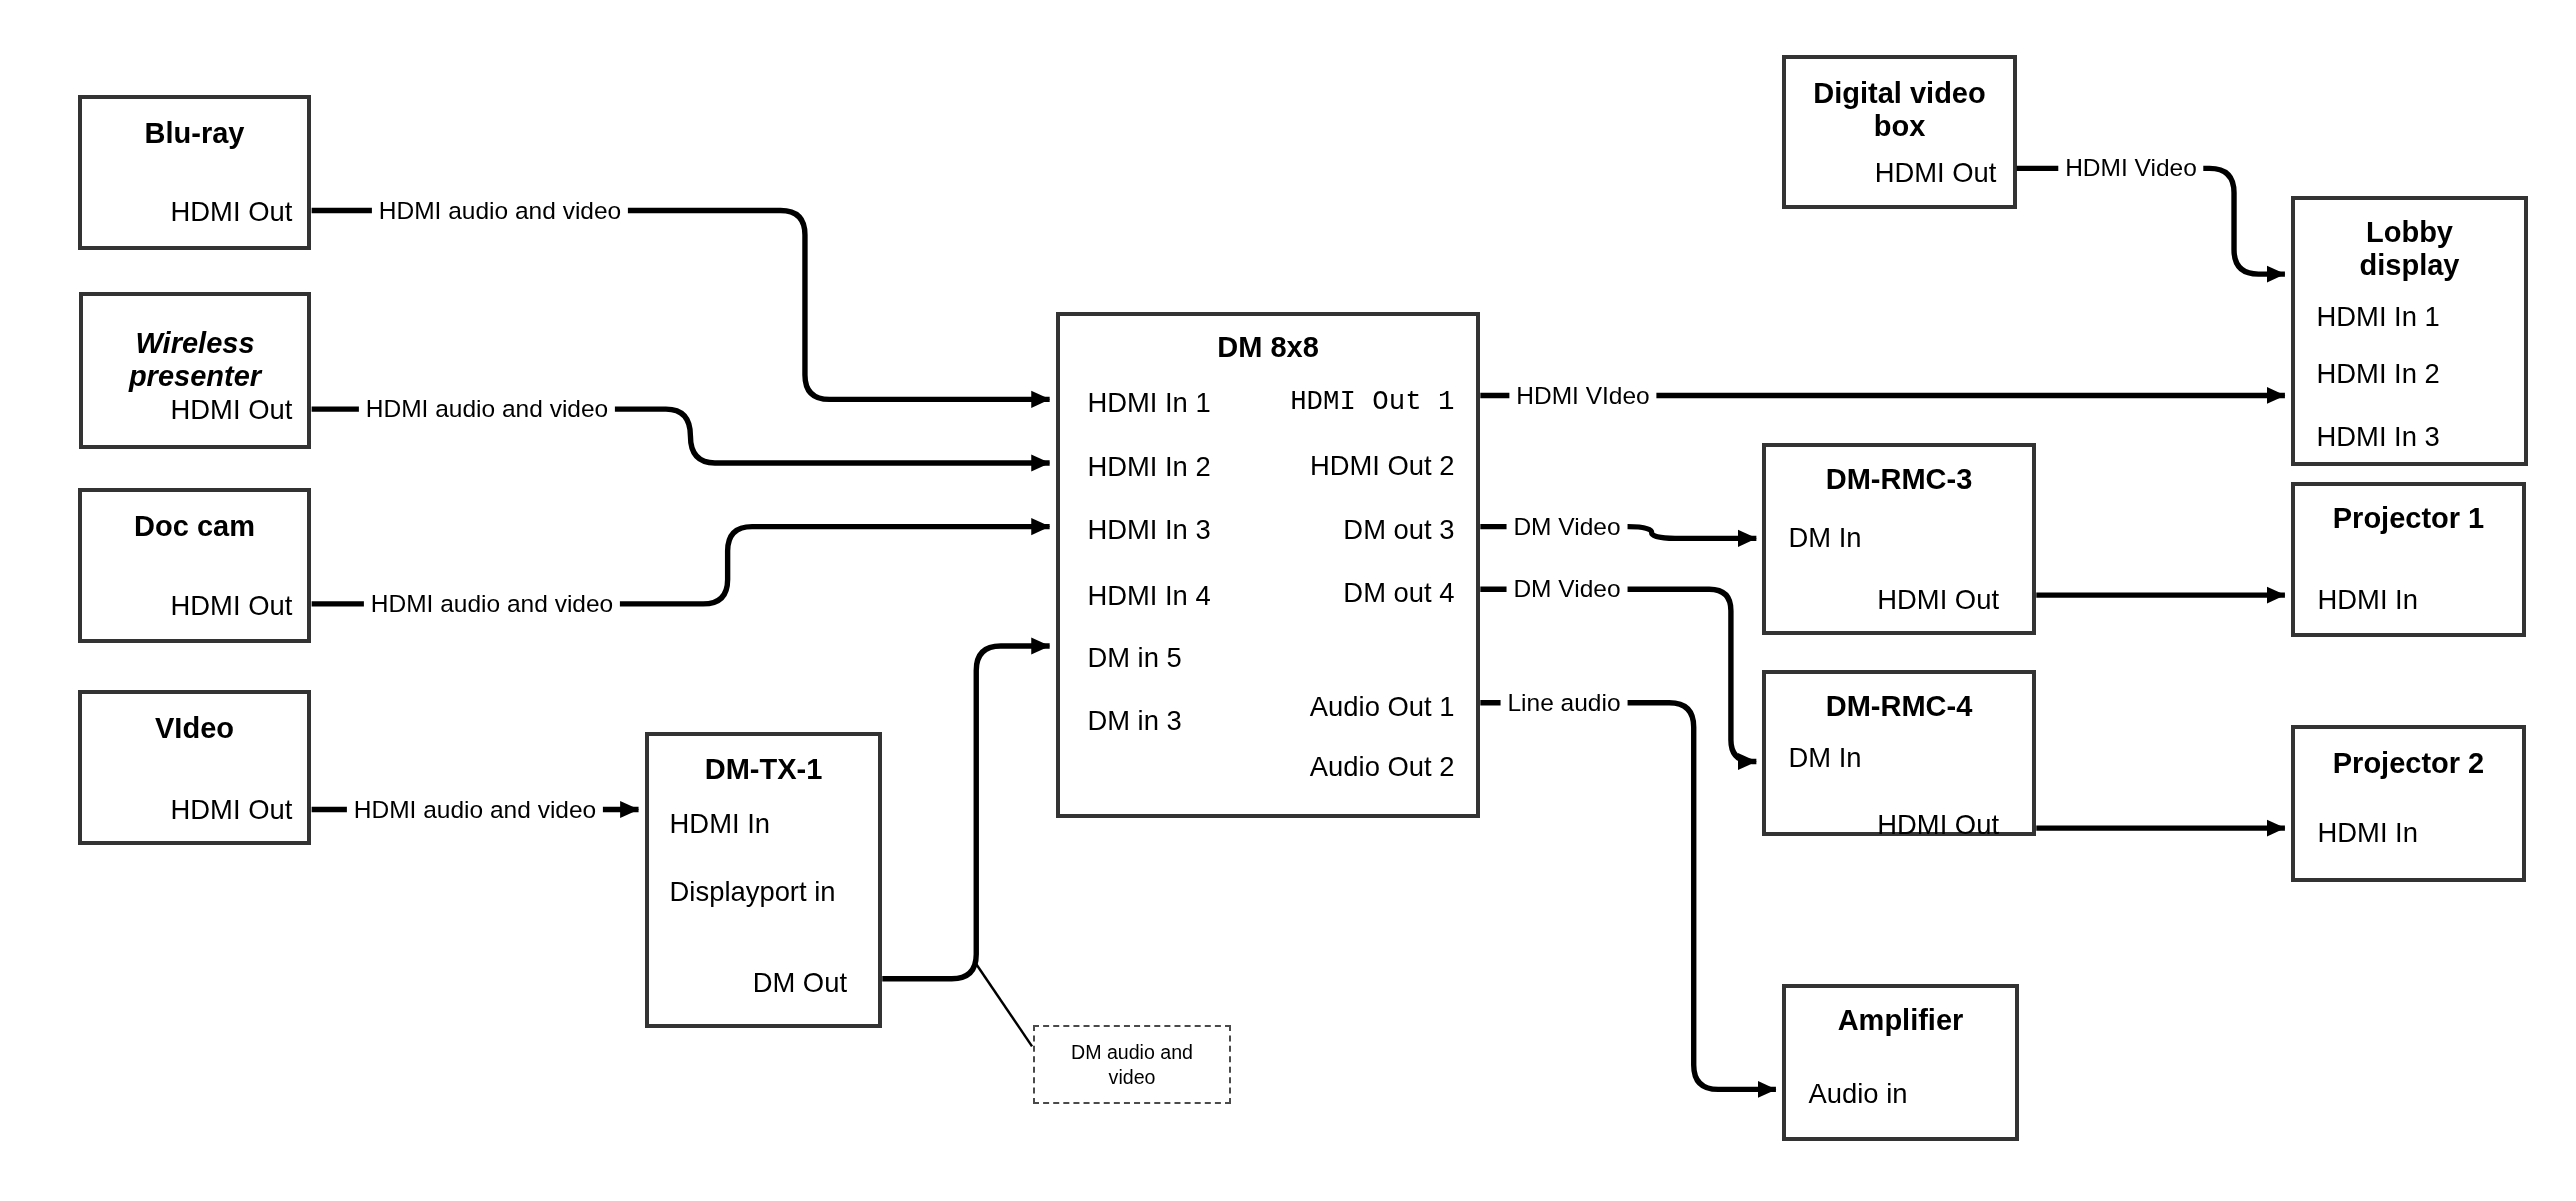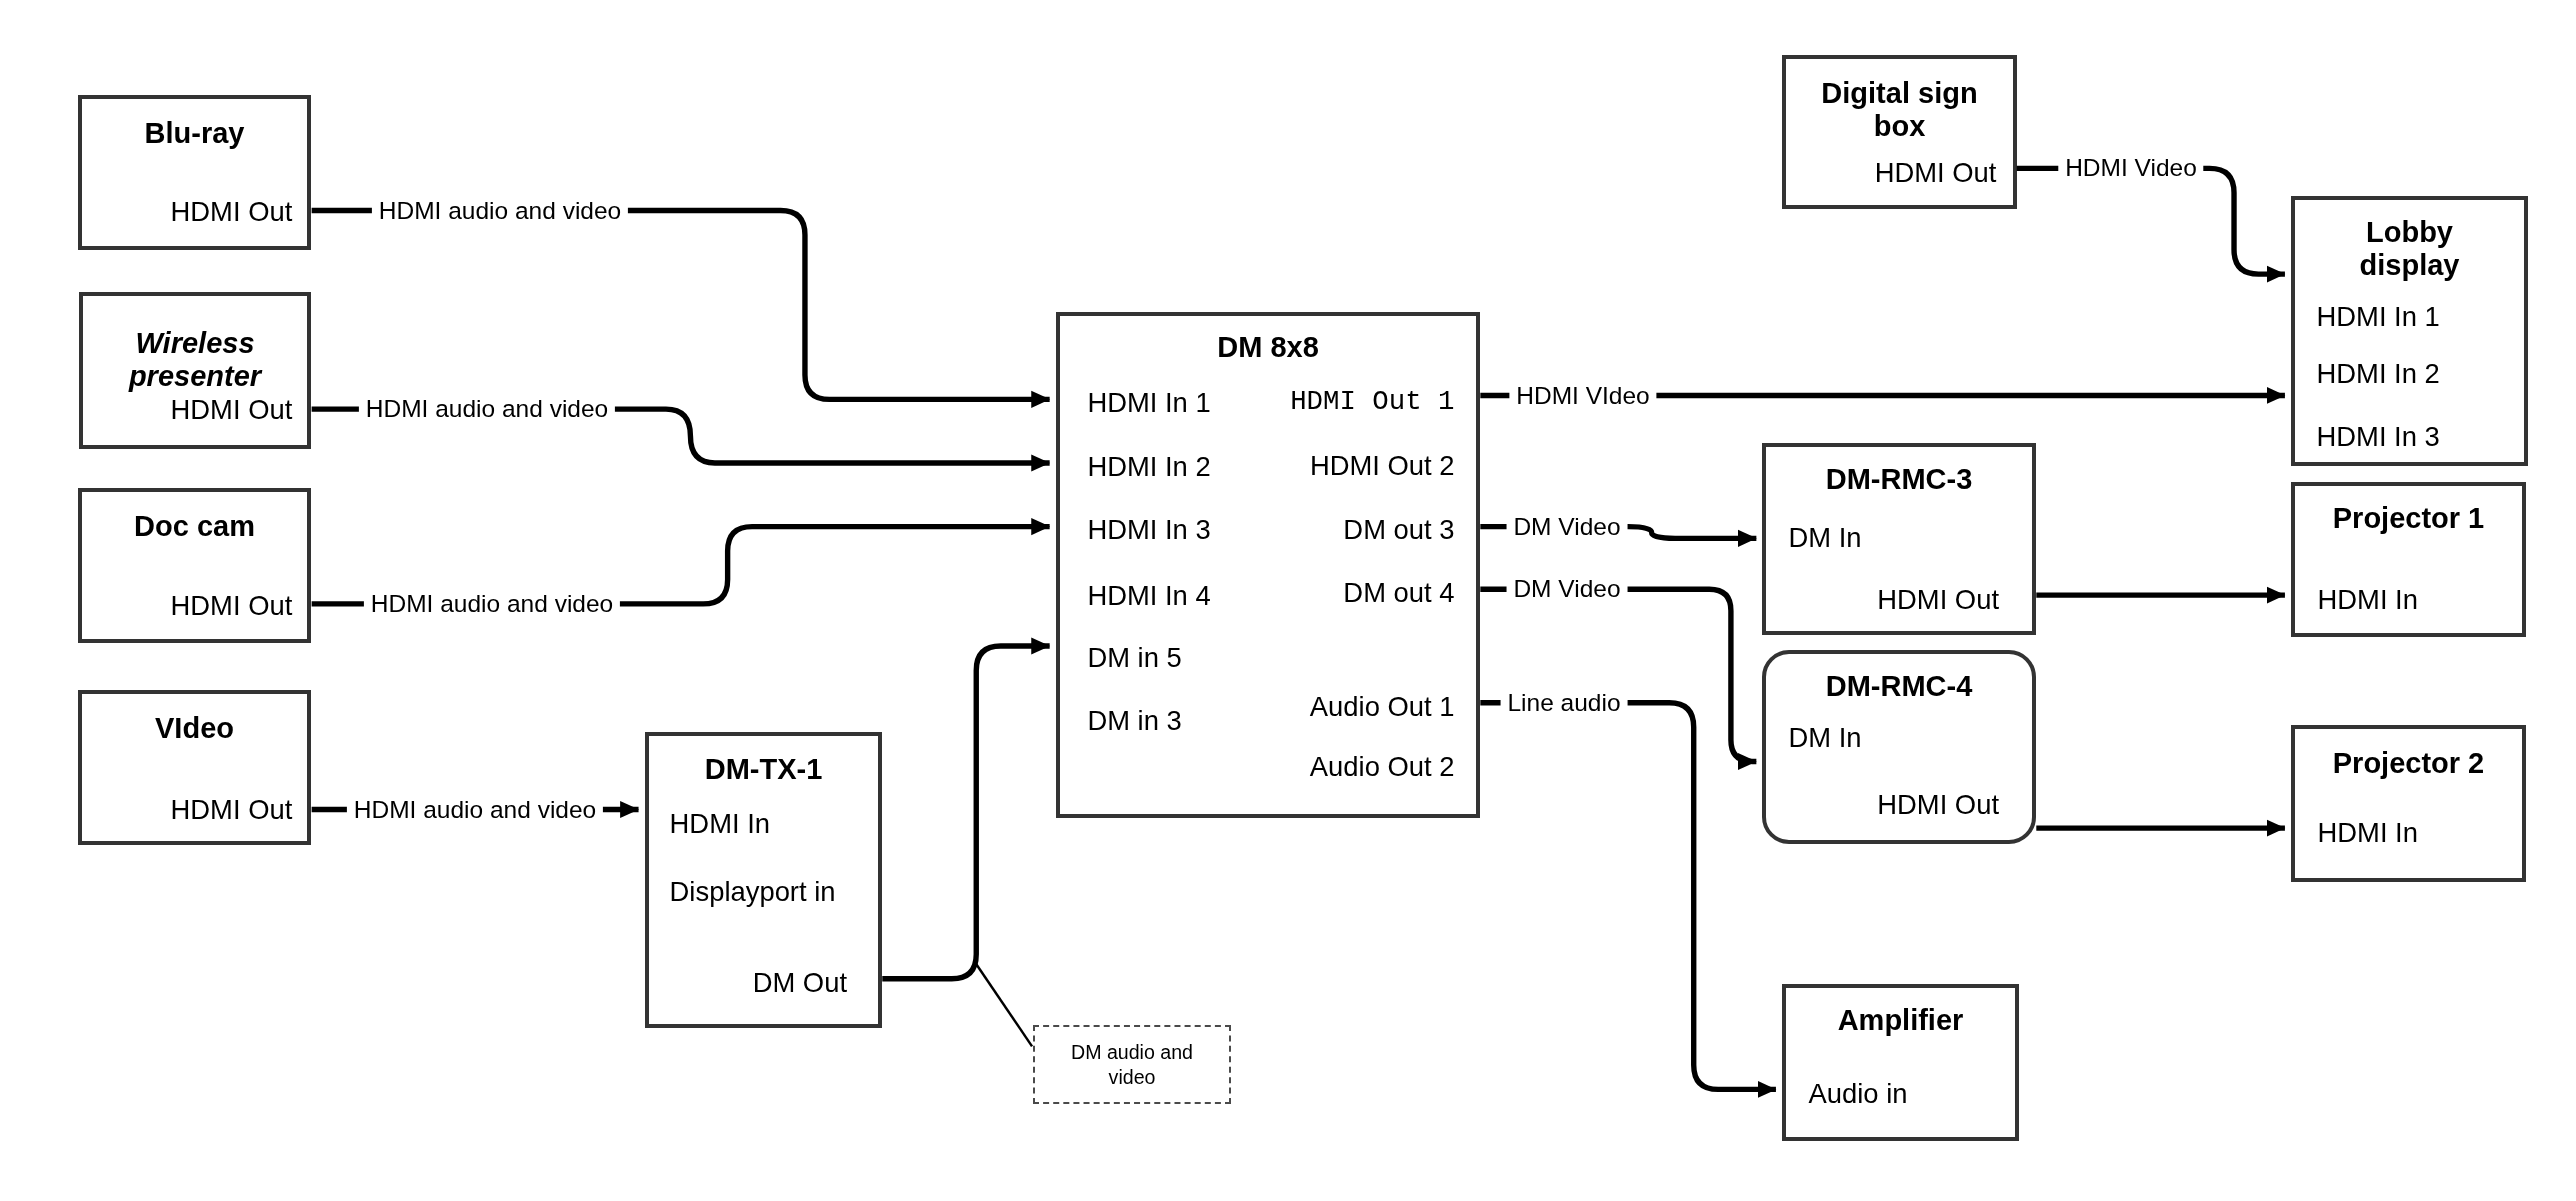--- a/index.html
+++ b/index.html
@@ -80,21 +80,21 @@
       <div class="port" style="left:27.4px;top:405px;">DM in 3</div>
       <div class="port right" style="right:21.5px;top:86px;font-family:Liberation Mono, monospace;">HDMI Out 1</div>
       <div class="port right" style="right:21.5px;top:150px;">HDMI Out 2</div>
       <div class="port right" style="right:21.5px;top:214px;">DM out 3</div>
       <div class="port right" style="right:21.5px;top:277px;">DM out 4</div>
       <div class="port right" style="right:21.5px;top:391px;">Audio Out 1</div>
       <div class="port right" style="right:21.5px;top:451px;">Audio Out 2</div>
     </div>
 
     <div class="box" style="left:1782px;top:55px;width:235px;height:154px;">
-      <div class="box-title" style="padding-top:17.6px;max-width:186px;">Digital sign box</div>
+      <div class="box-title" style="padding-top:17.6px;max-width:186px;">Digital video box</div>
       <div class="port right" style="right:16.6px;top:114px;">HDMI Out</div>
     </div>
 
     <div class="box" style="left:2291px;top:157px;width:237px;height:270px;margin-top:39px;">
       <div class="box-title" style="padding-top:15.7px;max-width:147px;">Lobby display</div>
       <div class="port" style="left:21.5px;top:117px;">HDMI In 1</div>
       <div class="port" style="left:21.5px;top:174px;">HDMI In 2</div>
       <div class="port" style="left:21.5px;top:237px;">HDMI In 3</div>
     </div>
 
@@ -102,21 +102,21 @@
       <div class="box-title" style="padding-top:15.7px;">DM-RMC-3</div>
       <div class="port" style="left:22.5px;top:91px;">DM In</div>
       <div class="port right" style="right:33px;top:153px;">HDMI Out</div>
     </div>
 
     <div class="box" style="left:2291px;top:482px;width:235px;height:155px;">
       <div class="box-title" style="padding-top:15.7px;">Projector 1</div>
       <div class="port" style="left:22.5px;top:114px;">HDMI In</div>
     </div>
 
-    <div class="box" style="left:1762px;top:650px;width:274px;height:194px;border-radius:27px;">
+    <div class="box" style="left:1762px;top:670px;width:274px;height:166px;">
       <div class="box-title" style="padding-top:15.7px;">DM-RMC-4</div>
       <div class="port" style="left:22.5px;top:84px;">DM In</div>
       <div class="port right" style="right:33px;top:151px;">HDMI Out</div>
     </div>
 
     <div class="box" style="left:2291px;top:725px;width:235px;height:157px;">
       <div class="box-title" style="padding-top:17.6px;">Projector 2</div>
       <div class="port" style="left:22.5px;top:104px;">HDMI In</div>
     </div>
 

